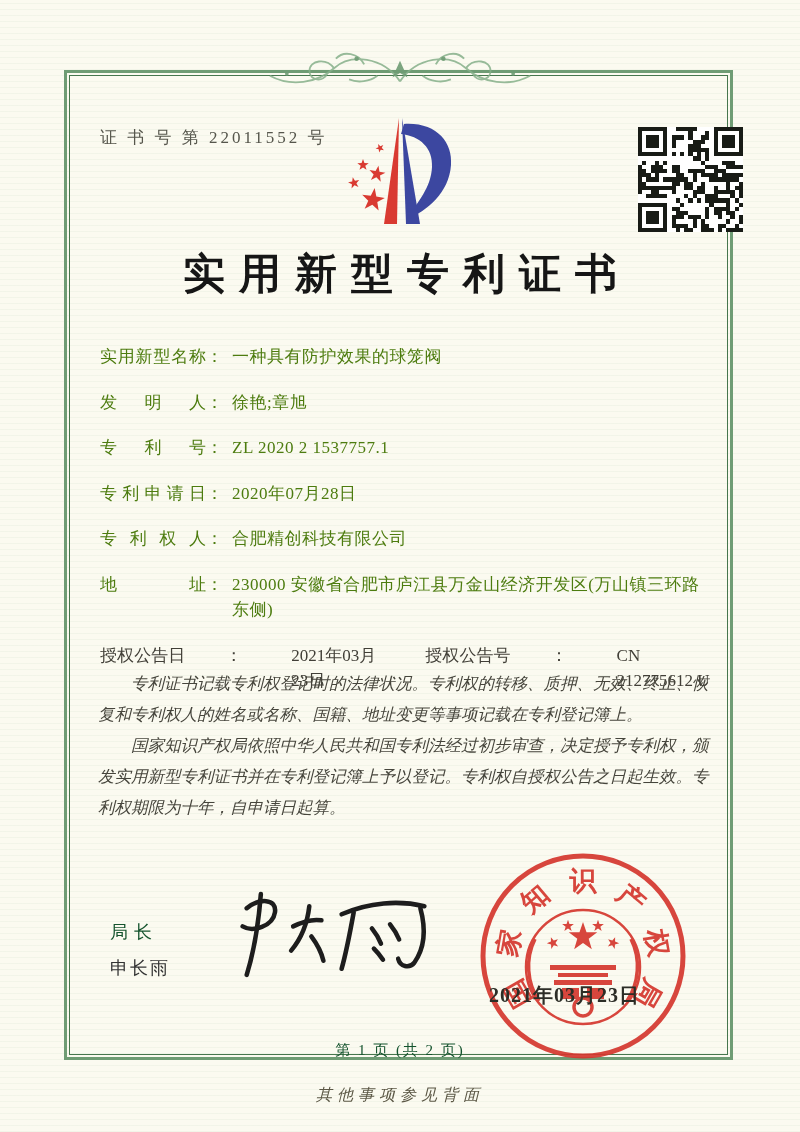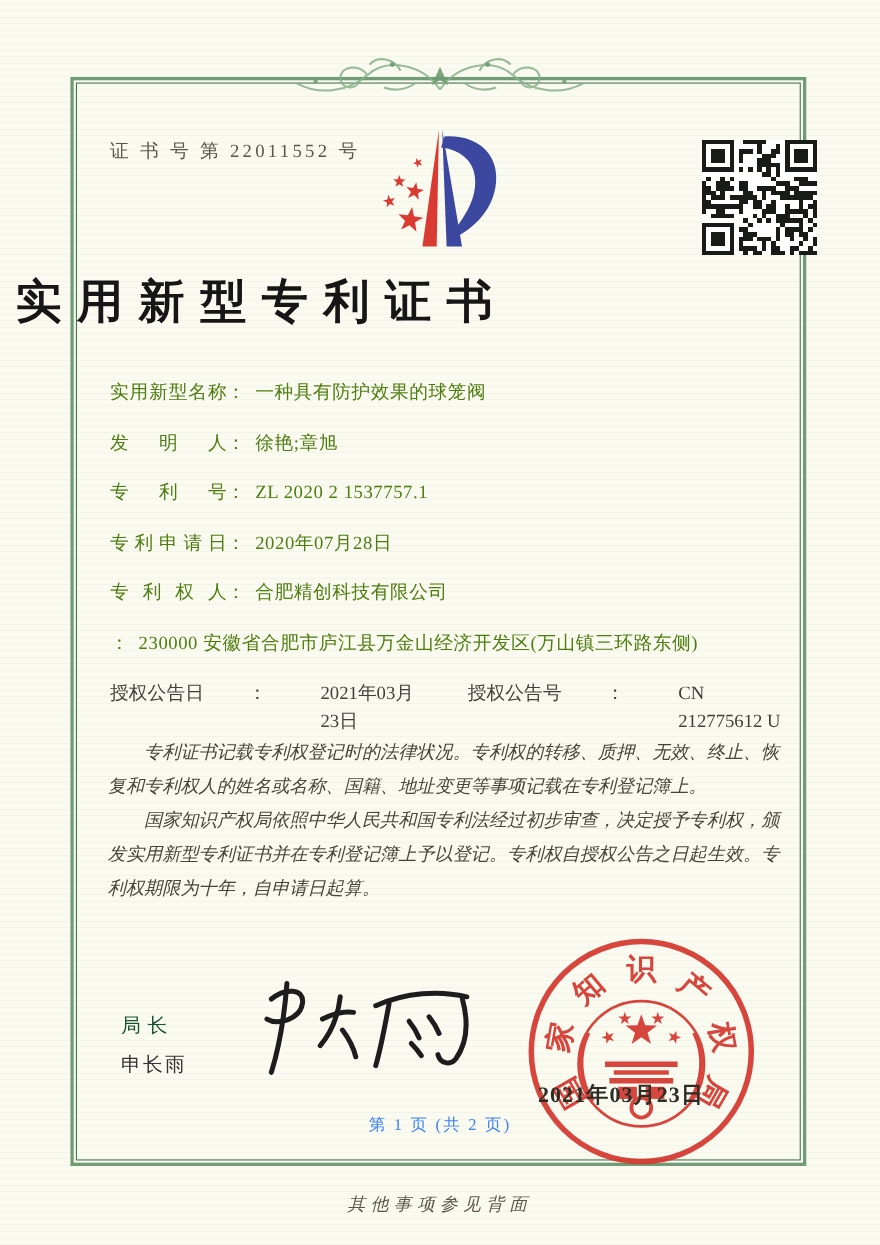--- a/index.html
+++ b/index.html
@@ -18,21 +18,21 @@
     position:absolute;left:64px;top:70px;width:669px;height:990px;
     border:3px solid #6f9c74;box-sizing:border-box;
   }
   .frame-inner{position:absolute;inset:2px;border:1px solid #46764d;}
   .ornament{position:absolute;left:250px;top:38px;width:300px;height:66px;z-index:3;}
   
   .cert-no{position:absolute;left:100px;top:126px;font-size:17px;letter-spacing:3px;color:#56564c;z-index:4;}
   .logo{position:absolute;left:330px;top:112px;width:145px;height:125px;z-index:4;}
   .qr{position:absolute;left:638px;top:127px;width:105px;height:105px;z-index:4;}
   .title{
-    position:absolute;left:0;right:0;top:246px;
+    position:absolute;left:0;right:0;top:246px;text-align:center;
     font-size:42px;font-weight:600;letter-spacing:14px;text-indent:14px;color:#161616;z-index:4;
   }
   
   .fields{position:absolute;left:100px;top:344px;width:614px;z-index:4;}
   .frow{display:flex;margin-bottom:20px;font-size:17px;line-height:25.5px;color:#4d7c0f;}
   .flabel{width:106px;flex:none;text-align:justify;text-align-last:justify;}
   .fcolon{flex:none;margin-right:9px;}
   .fvalue{flex:1;letter-spacing:.5px;}
   .grant{display:flex;font-size:17px;line-height:25.5px;color:#413f37;}
   .grant .pair{display:flex;gap:40px;}
@@ -43,21 +43,21 @@
     font-size:16.5px;line-height:31px;color:#46453c;font-style:italic;}
   .paras p{margin:0;text-indent:2em;}
   
   .signer-role{position:absolute;left:110px;top:920px;font-size:18px;color:#14532d;letter-spacing:6px;z-index:4;}
   .signer-name{position:absolute;left:110px;top:956px;font-size:18px;color:#333;letter-spacing:2px;z-index:4;}
   .sig{position:absolute;left:222px;top:886px;width:218px;height:106px;z-index:4;}
   
   .seal{position:absolute;left:472px;top:845px;width:222px;height:222px;z-index:4;opacity:.92;}
   .seal-date{position:absolute;left:489px;top:982px;font-size:20px;color:#2c2d26;letter-spacing:1px;z-index:6;font-weight:600;}
   
-  .page-no{position:absolute;left:0;right:0;top:1013px;text-align:center;font-size:15px;letter-spacing:2px;color:#3b82f6;z-index:4;}
+  .page-no{position:absolute;left:0;right:0;top:1041px;text-align:center;font-size:15px;letter-spacing:2px;color:#14532d;z-index:4;}
   .back-note{position:absolute;left:0;right:0;top:1085px;text-align:center;font-size:16px;letter-spacing:5px;color:#5c5846;font-style:italic;z-index:4;}
 </style>
 </head>
 <body>
 
 <div class="paper-texture"></div>
 
 <div class="frame">
   <div class="frame-inner"></div>
 </div>
@@ -352,20 +352,21 @@
     <span class="flabel">专利申请日</span>
       <span class="fcolon">：</span>
       <span class="fvalue">2020年07月28日</span>
   </div>
   <div class="frow">
     <span class="flabel">专利权人</span>
       <span class="fcolon">：</span>
       <span class="fvalue">合肥精创科技有限公司</span>
   </div>
   <div class="frow">
+    <span class="flabel">地址</span>
       <span class="fcolon">：</span>
       <span class="fvalue">230000 安徽省合肥市庐江县万金山经济开发区(万山镇三环路东侧)</span>
   </div>
   <div class="grant">
     <span class="pair">
       <span class="glabel">授权公告日</span>
         <span class="fcolon">：</span>
         <span>2021年03月23日</span>
     </span>
     <span class="pair">

